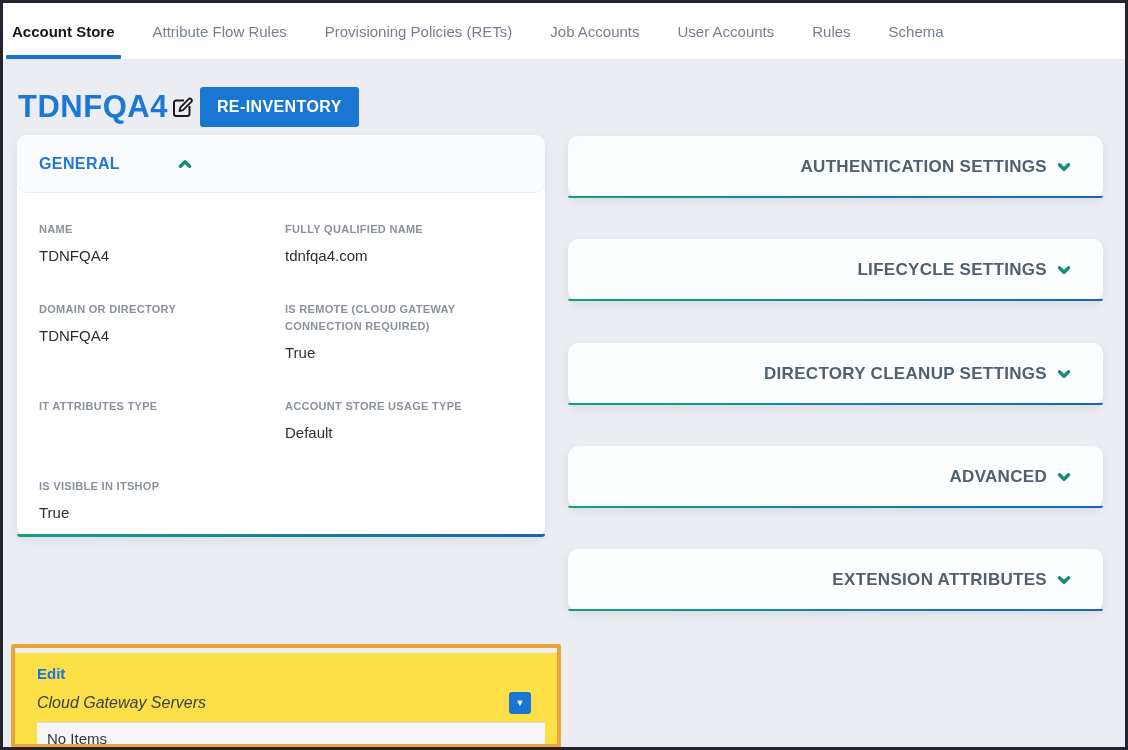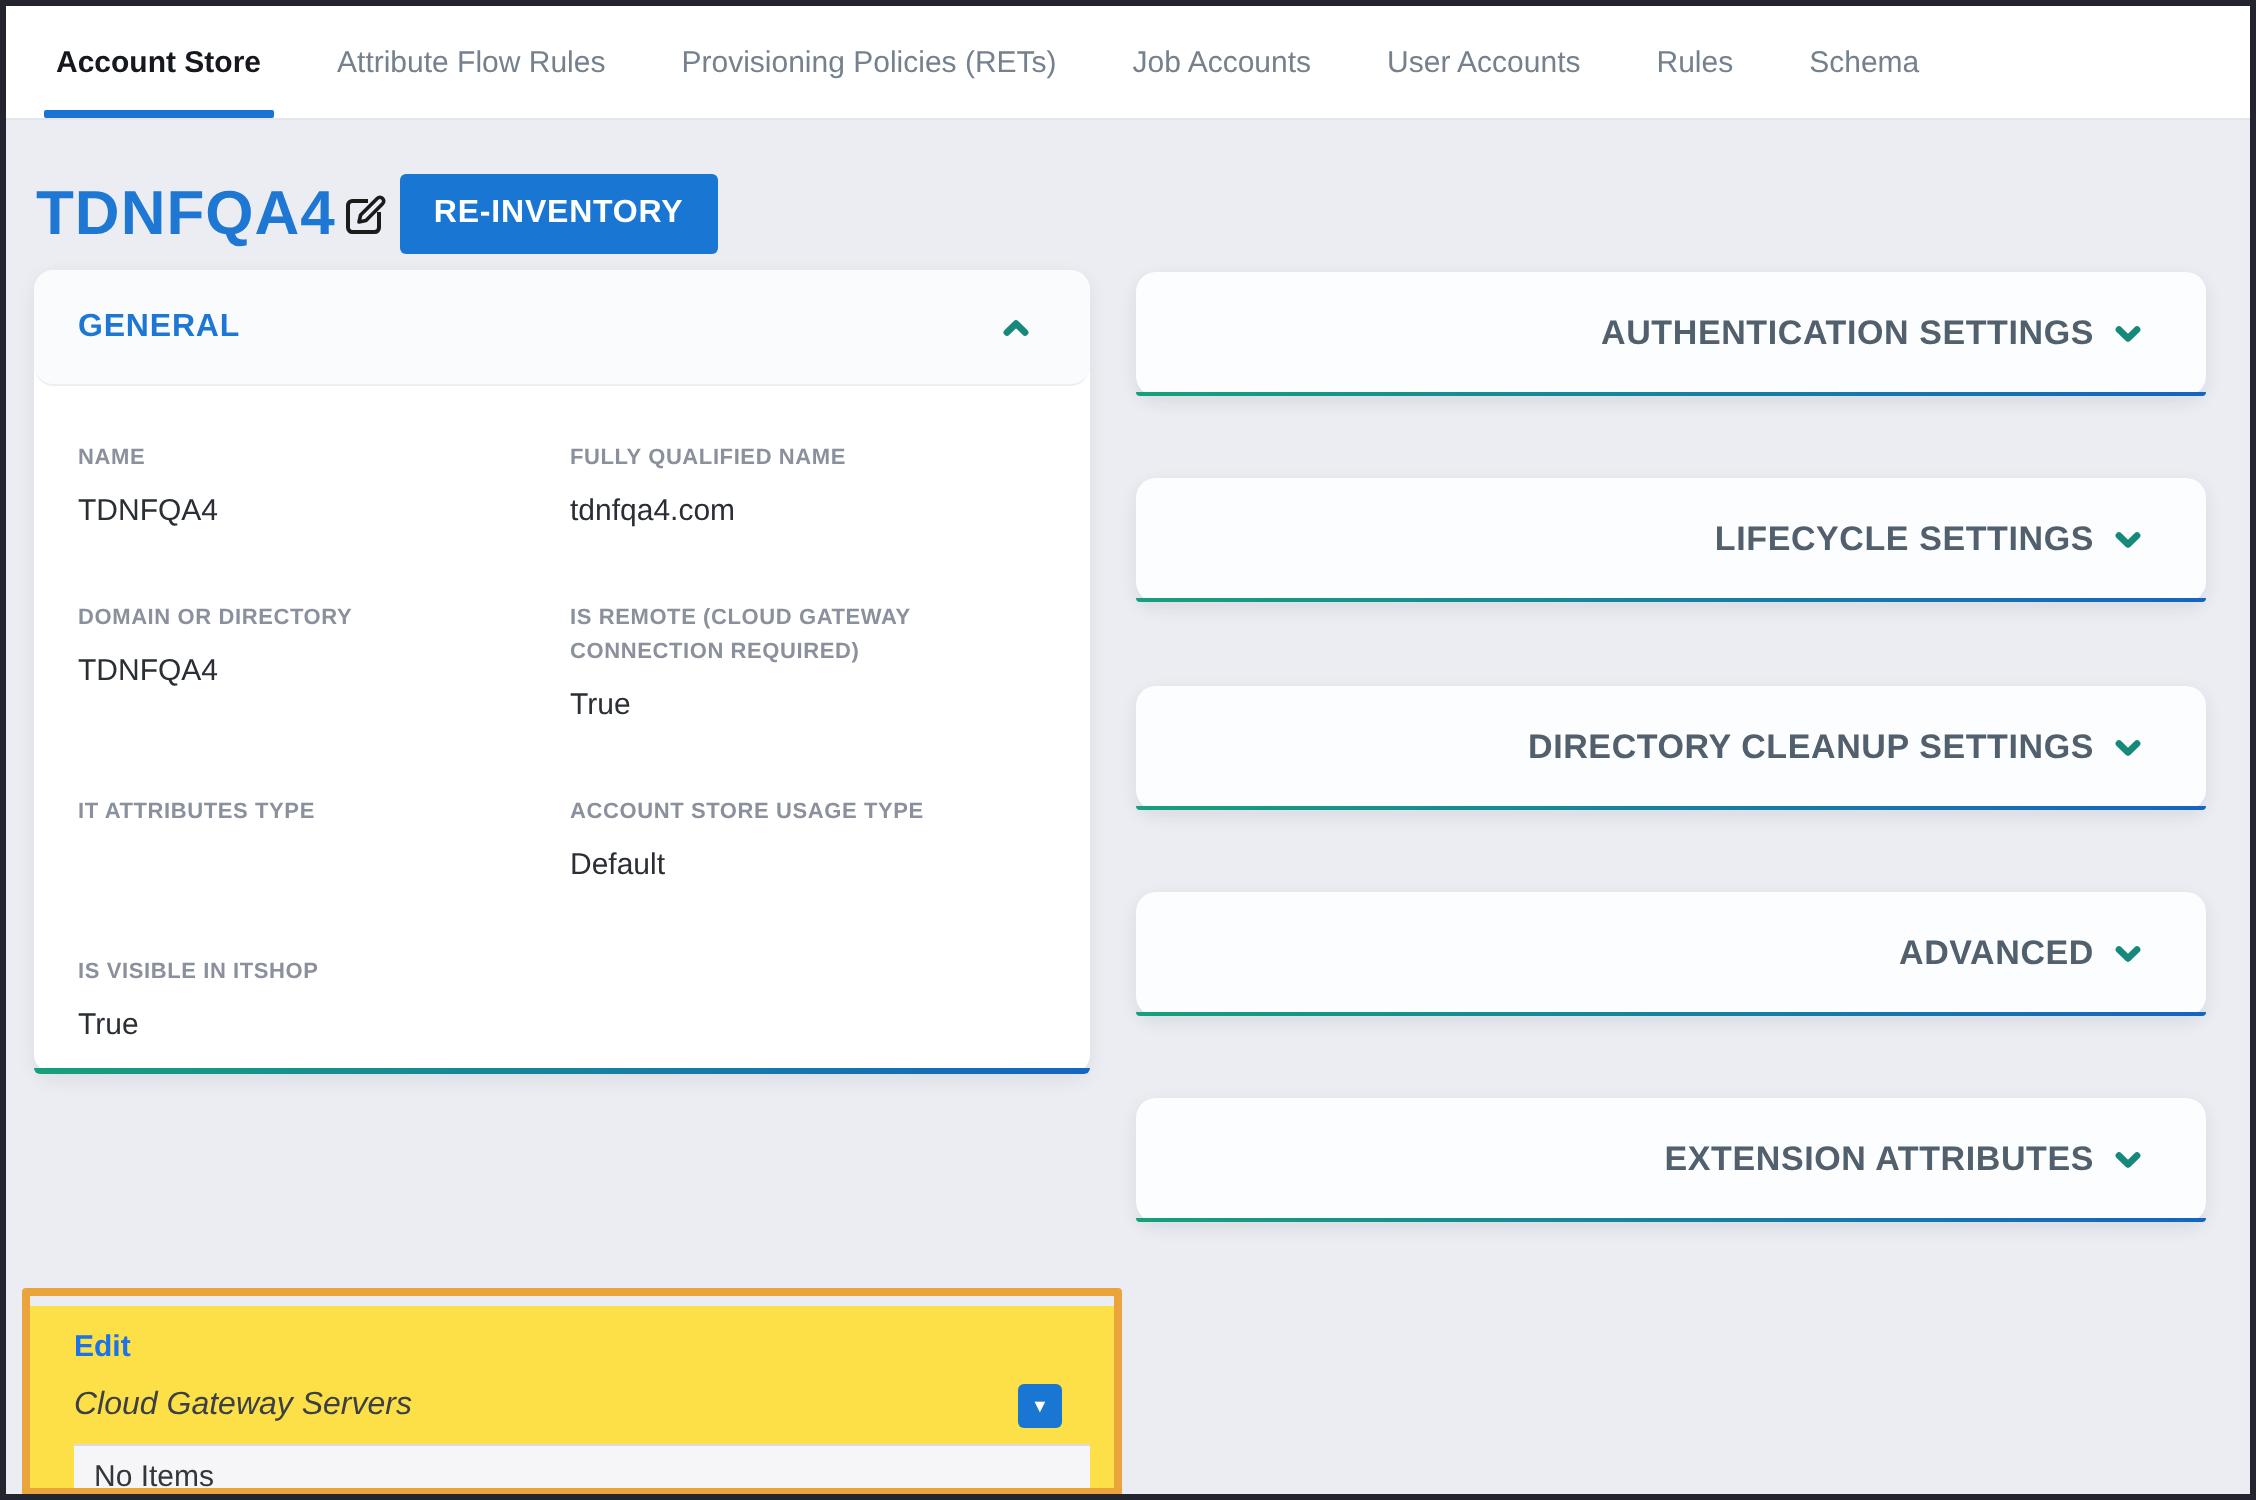--- a/index.html
+++ b/index.html
@@ -9,21 +9,21 @@
     background:#ebedf2;
     border:3px solid #23242f;
     position:relative;
     overflow:hidden;
   }
 
   
   .tabbar {
     position:absolute; top:0; left:0; right:0; height:57px;
     background:#ffffff; border-bottom:1px solid #e3e5ea;
-    display:flex; align-items:stretch; padding-left:25px; gap:38px;
+    display:flex; align-items:stretch; padding-left:9px; gap:38px;
   }
   .tab {
     font-size:15px; color:#76818e; cursor:pointer;
     position:relative; display:flex; align-items:center; white-space:nowrap;
   }
   .tab.active { color:#15181f; font-weight:bold; }
   .tab.active::after {
     content:""; position:absolute; left:-6px; right:-6px; bottom:0;
     height:4px; background:#1873d3; border-radius:1px;
   }
@@ -56,21 +56,21 @@
 
   
   .general-card {
     position:absolute; left:14px; top:132px; width:528px; height:402px;
     background:#ffffff; border-radius:10px;
     box-shadow:0 3px 10px rgba(25,35,65,0.07);
   }
   .general-header {
     height:58px; background:#fafbfd; border-bottom:1px solid #eceef3;
     border-radius:10px; display:flex; align-items:center;
-    justify-content:space-between; padding:0 20px 0 22px;gap:48px;
+    justify-content:flex-start; padding:0 20px 0 22px;gap:48px;
   }
   .general-title { color:#1e78d3; font-weight:bold; font-size:16px; letter-spacing:0.4px; }
   .general-body {
     padding:28px 22px 0;
     display:grid; grid-template-columns:246px 1fr; row-gap:36px;
   }
   .flabel {
     font-size:11px; font-weight:bold; color:#8a919d;
     letter-spacing:0.3px; max-width:238px; line-height:1.55;
   }

